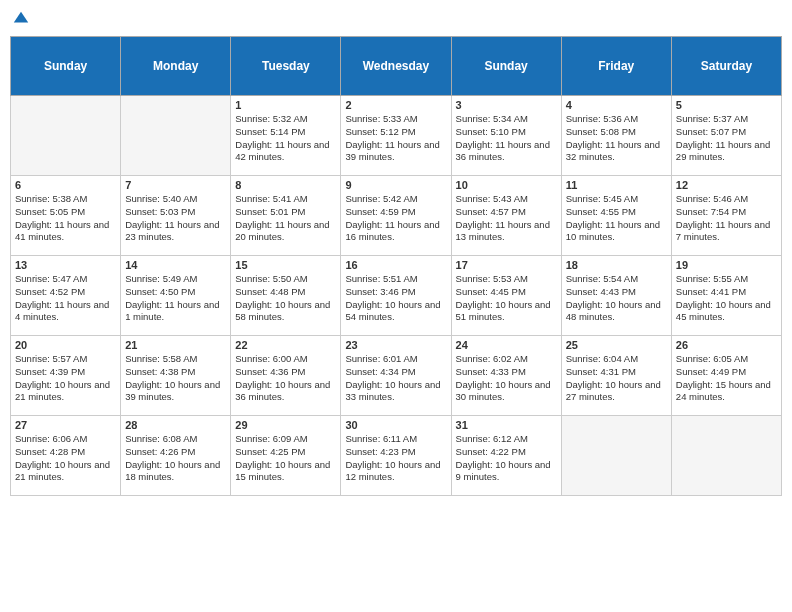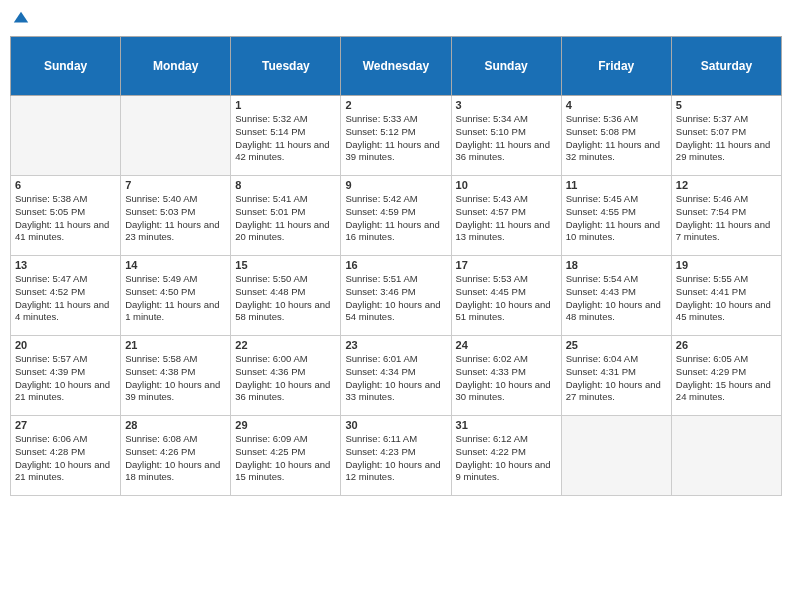--- a/index.html
+++ b/index.html
@@ -273,21 +273,21 @@
         </td>
         <td>
           <span class="day-number">25</span>
           <span class="cell-line">Sunrise: 6:04 AM</span>
           <span class="cell-line">Sunset: 4:31 PM</span>
           <span class="cell-line">Daylight: 10 hours and 27 minutes.</span>
         </td>
         <td>
           <span class="day-number">26</span>
           <span class="cell-line">Sunrise: 6:05 AM</span>
-          <span class="cell-line">Sunset: 4:29 PM</span>
+          <span class="cell-line">Sunset: 4:49 PM</span>
           <span class="cell-line">Daylight: 15 hours and 24 minutes.</span>
         </td>
       </tr>
       <tr>
         <td>
           <span class="day-number">27</span>
           <span class="cell-line">Sunrise: 6:06 AM</span>
           <span class="cell-line">Sunset: 4:28 PM</span>
           <span class="cell-line">Daylight: 10 hours and 21 minutes.</span>
         </td>

